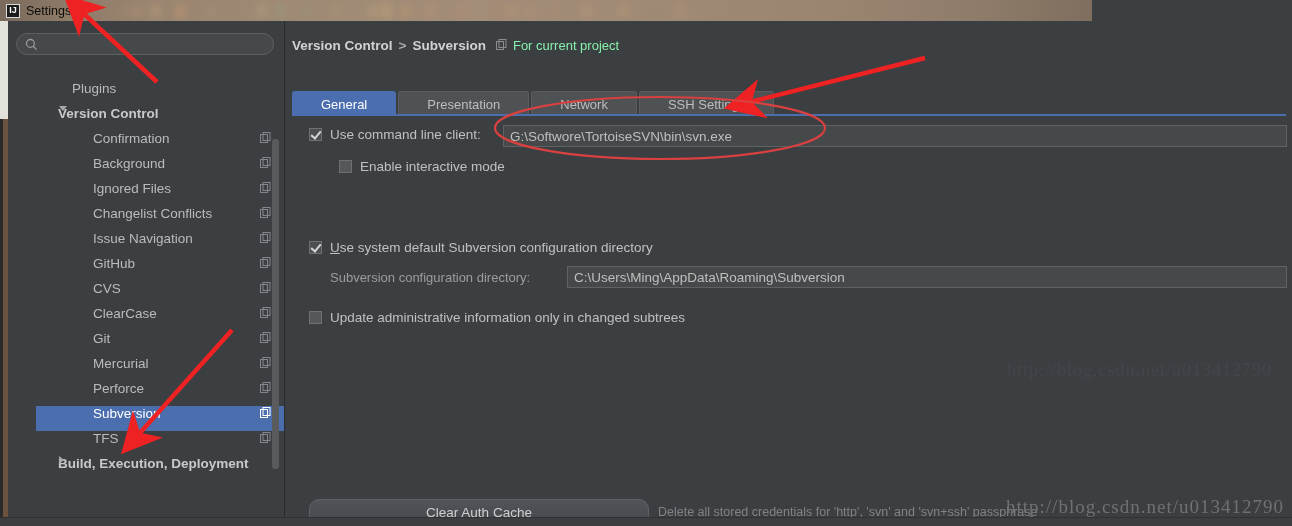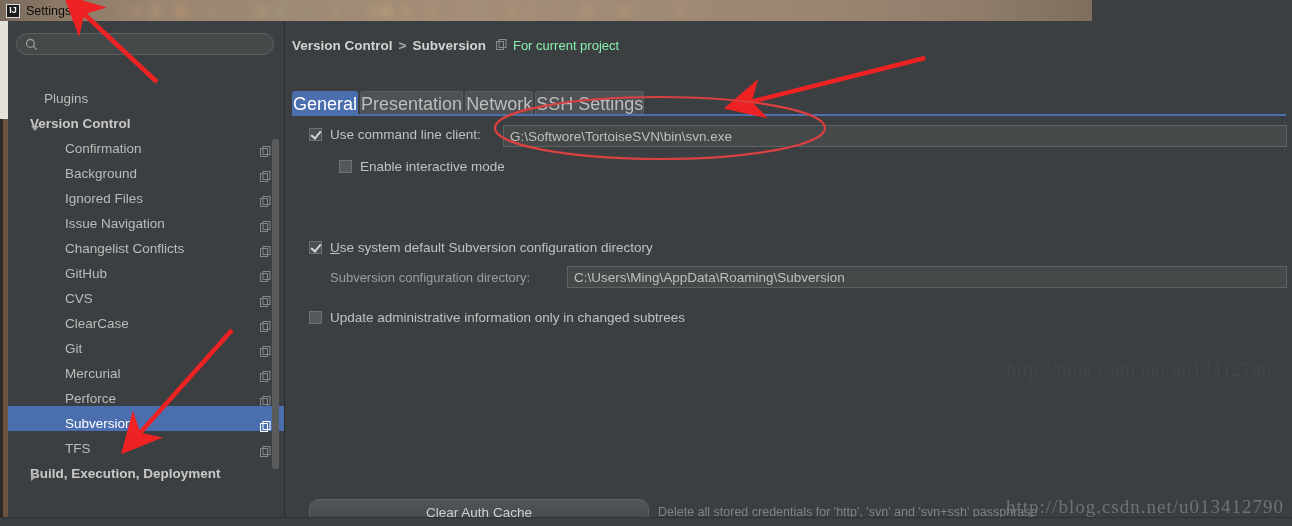--- a/index.html
+++ b/index.html
@@ -138,22 +138,23 @@
   }
   #tree {
     position: absolute;
     left: 0; top: 60px;
     width: 277px;
   }
   .tree-row {
     position: relative;
     height: 25px;
     display: flex;
-    align-items: flex-end;
+    align-items: flex-start;
     box-sizing: border-box;
+    margin-left: 28px;
   }
   .tree-row .lbl {
     font-size: 13.5px;
     color: #bbbbbb;
     white-space: nowrap;
     font-family: "Liberation Sans", sans-serif;
   }
   .tree-row.group .lbl { font-weight: bold; color: #c9c9c9; }
   .tree-row.group { padding-left: 22px; }
   .tree-row.child { padding-left: 57px; }
@@ -218,30 +219,30 @@
 
   #tabs {
     position: absolute;
     left: 6px; top: 68px;
     height: 27px;
     display: flex;
     align-items: flex-end;
   }
   .tab {
     height: 25px;
-    padding: 0 0;
+    padding: 0 28px;
     margin-right: 2px;
     background: #4e5254;
     border: 1px solid #5a5d5f;
     border-bottom: none;
     border-radius: 3px 3px 0 0;
     box-sizing: border-box;
     display: flex;
     align-items: center;
-    font-size: 18px;
+    font-size: 13px;
     color: #bdbdbd;
     white-space: nowrap;
     font-family: "Liberation Sans", sans-serif;
   }
   .tab.active {
     background: #4b6eaf;
     border-color: #4b6eaf;
     color: #ffffff;
   }
   #tab-underline {
@@ -442,28 +443,28 @@
             </svg></span>
         </div>
         <div class="tree-row child">
           <span class="lbl">Ignored Files</span>
           <span class="copy-icon"><svg width="11" height="11" viewBox="0 0 11 11">
               <rect x="0.5" y="2.5" width="7" height="8" fill="none" stroke="#83868a"></rect>
               <rect x="3" y="0.5" width="7" height="8" fill="none" stroke="#83868a"></rect>
             </svg></span>
         </div>
         <div class="tree-row child">
+          <span class="lbl">Changelist Conflicts</span>
+          <span class="copy-icon"><svg width="11" height="11" viewBox="0 0 11 11">
+              <rect x="0.5" y="2.5" width="7" height="8" fill="none" stroke="#83868a"></rect>
+              <rect x="3" y="0.5" width="7" height="8" fill="none" stroke="#83868a"></rect>
+            </svg></span>
+        </div>
+        <div class="tree-row child">
           <span class="lbl">Issue Navigation</span>
-          <span class="copy-icon"><svg width="11" height="11" viewBox="0 0 11 11">
-              <rect x="0.5" y="2.5" width="7" height="8" fill="none" stroke="#83868a"></rect>
-              <rect x="3" y="0.5" width="7" height="8" fill="none" stroke="#83868a"></rect>
-            </svg></span>
-        </div>
-        <div class="tree-row child">
-          <span class="lbl">Changelist Conflicts</span>
           <span class="copy-icon"><svg width="11" height="11" viewBox="0 0 11 11">
               <rect x="0.5" y="2.5" width="7" height="8" fill="none" stroke="#83868a"></rect>
               <rect x="3" y="0.5" width="7" height="8" fill="none" stroke="#83868a"></rect>
             </svg></span>
         </div>
         <div class="tree-row child">
           <span class="lbl">GitHub</span>
           <span class="copy-icon"><svg width="11" height="11" viewBox="0 0 11 11">
               <rect x="0.5" y="2.5" width="7" height="8" fill="none" stroke="#83868a"></rect>
               <rect x="3" y="0.5" width="7" height="8" fill="none" stroke="#83868a"></rect>

